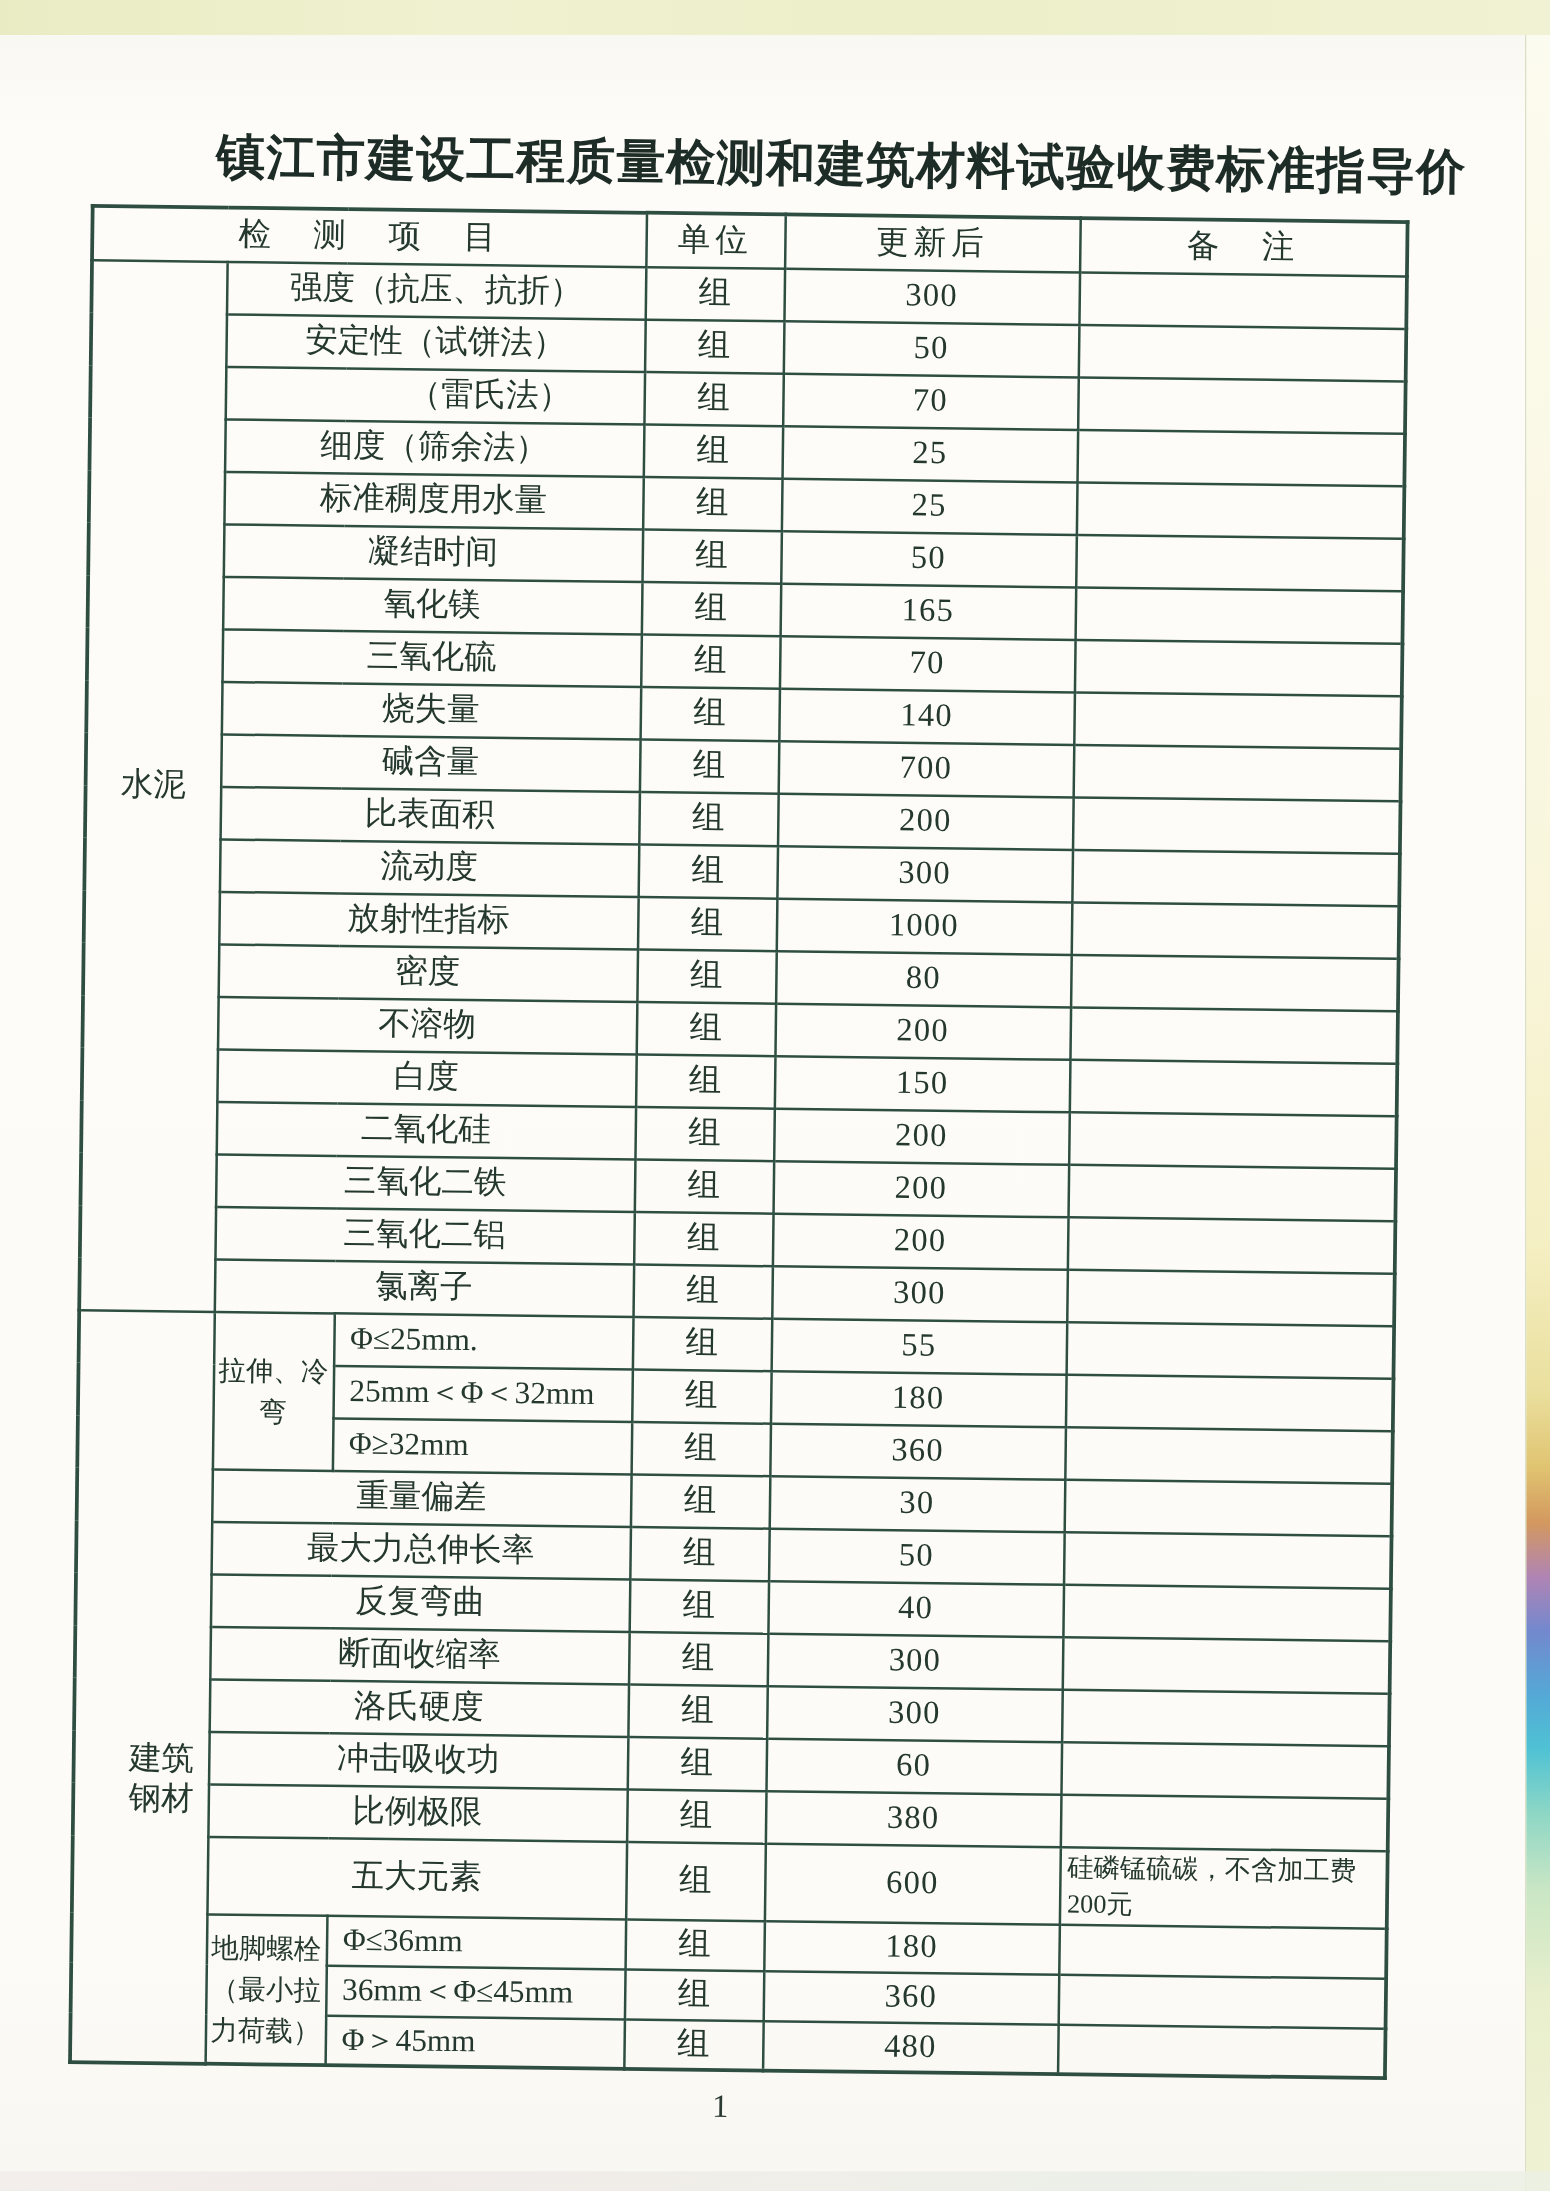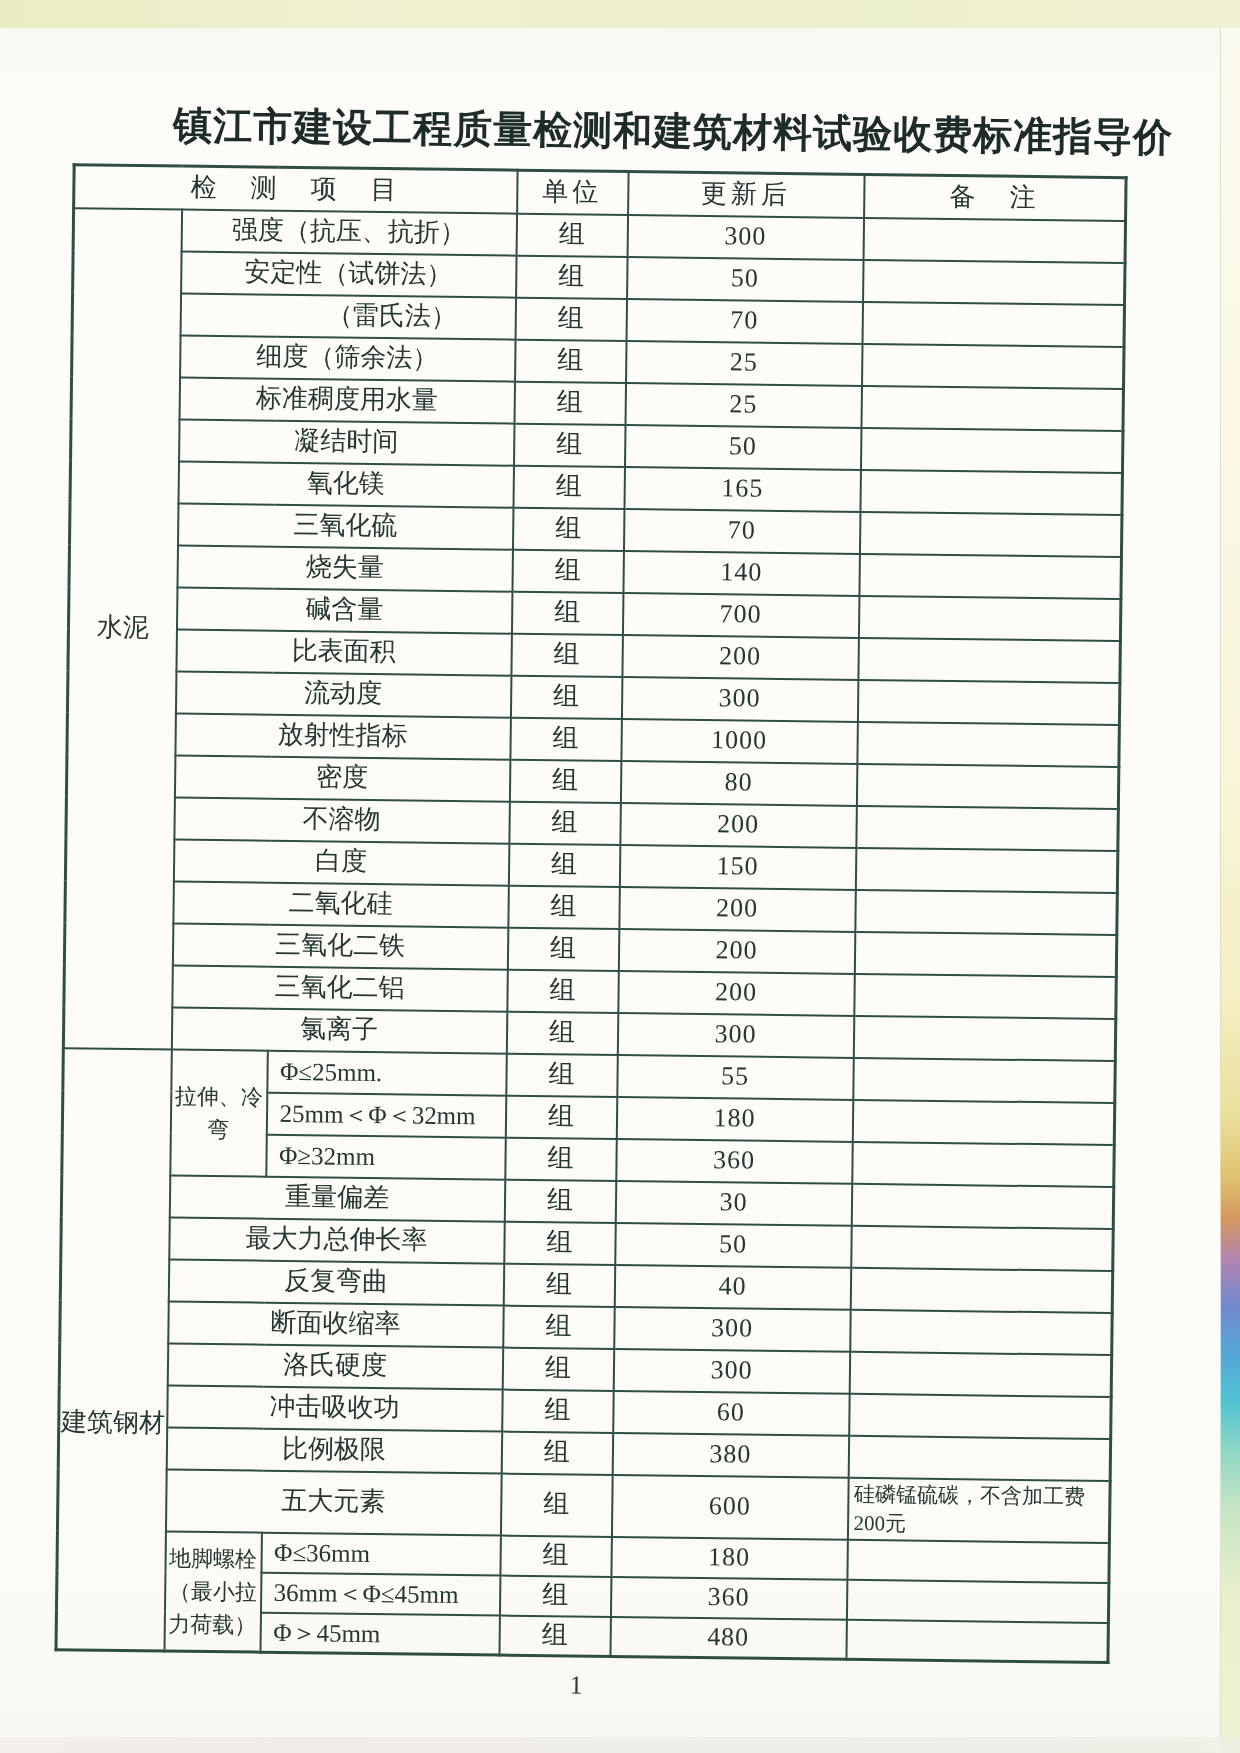--- a/index.html
+++ b/index.html
@@ -39,21 +39,21 @@
     border-collapse:collapse; table-layout:fixed; width:1052px;
     border:3px solid #2f4e42;
   }
   .fee-table td {
     border:2px solid #2f4e42; padding:0; text-align:center; vertical-align:middle;
     font-size:26px; color:#25382f; overflow:hidden; line-height:1.25;
   }
   .fee-table thead tr { height:43px; }
   td.th { font-size:26px; letter-spacing:4px; }
   td.cat { font-size:26px; }
-  td.cat .shift-down { position:relative; top:74px; display:inline-block; }
+  td.cat .shift-down { position:relative; top:74px; display:inline-block;padding-left:32px; }
   td.grp { font-size:22px; line-height:1.5; word-break:break-all; padding:0 2px; }
   td.item { }
   td.item.indent { text-indent:88px; }
   td.spec { text-align:left; padding-left:12px; font-size:25px; }
   td.price { font-size:26px; letter-spacing:1px; }
   td.unit { }
   td.remark { text-align:left; vertical-align:middle; padding:1px 5px; font-size:21px; line-height:1.35; white-space:pre; }
   .page-num { position:absolute; top:1671px; left:0; width:1172px; text-align:center; font-size:26px; color:#2a3b34; }
 </style>
 </head>

